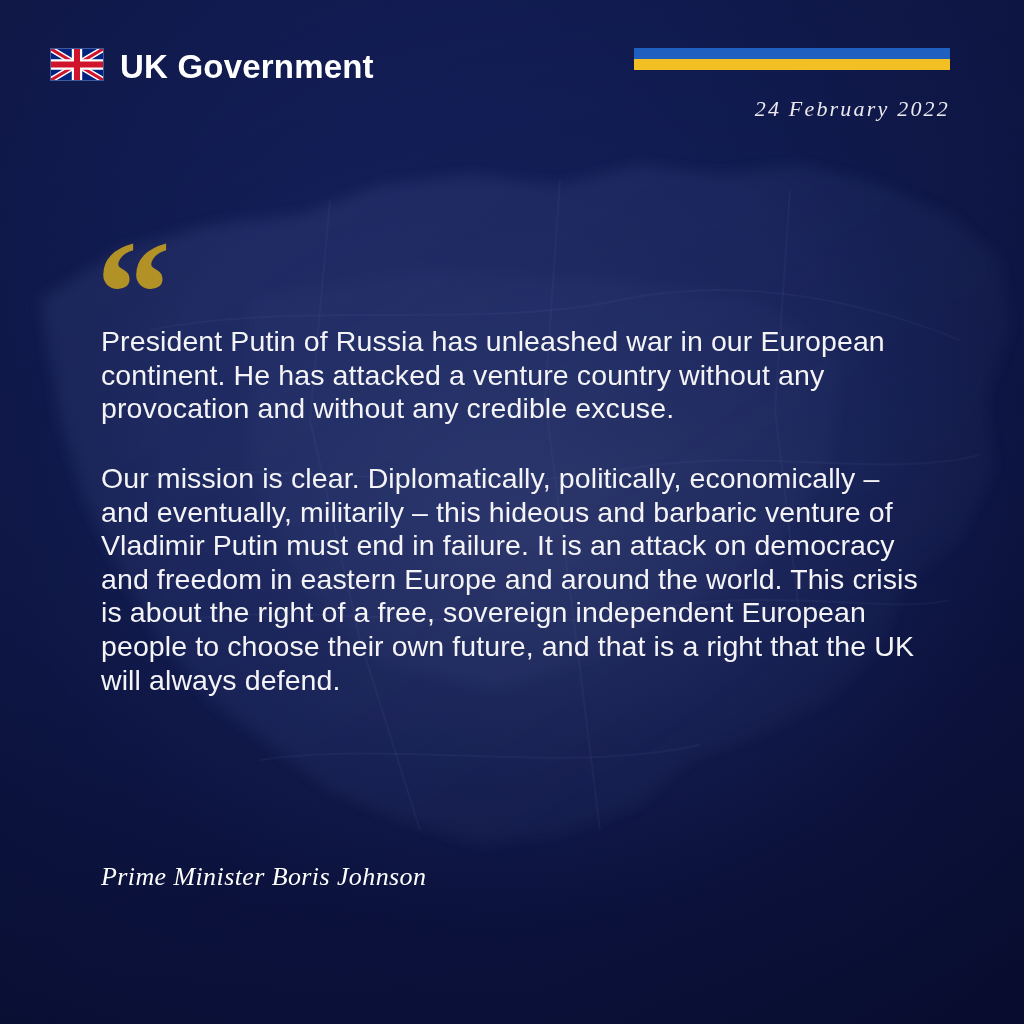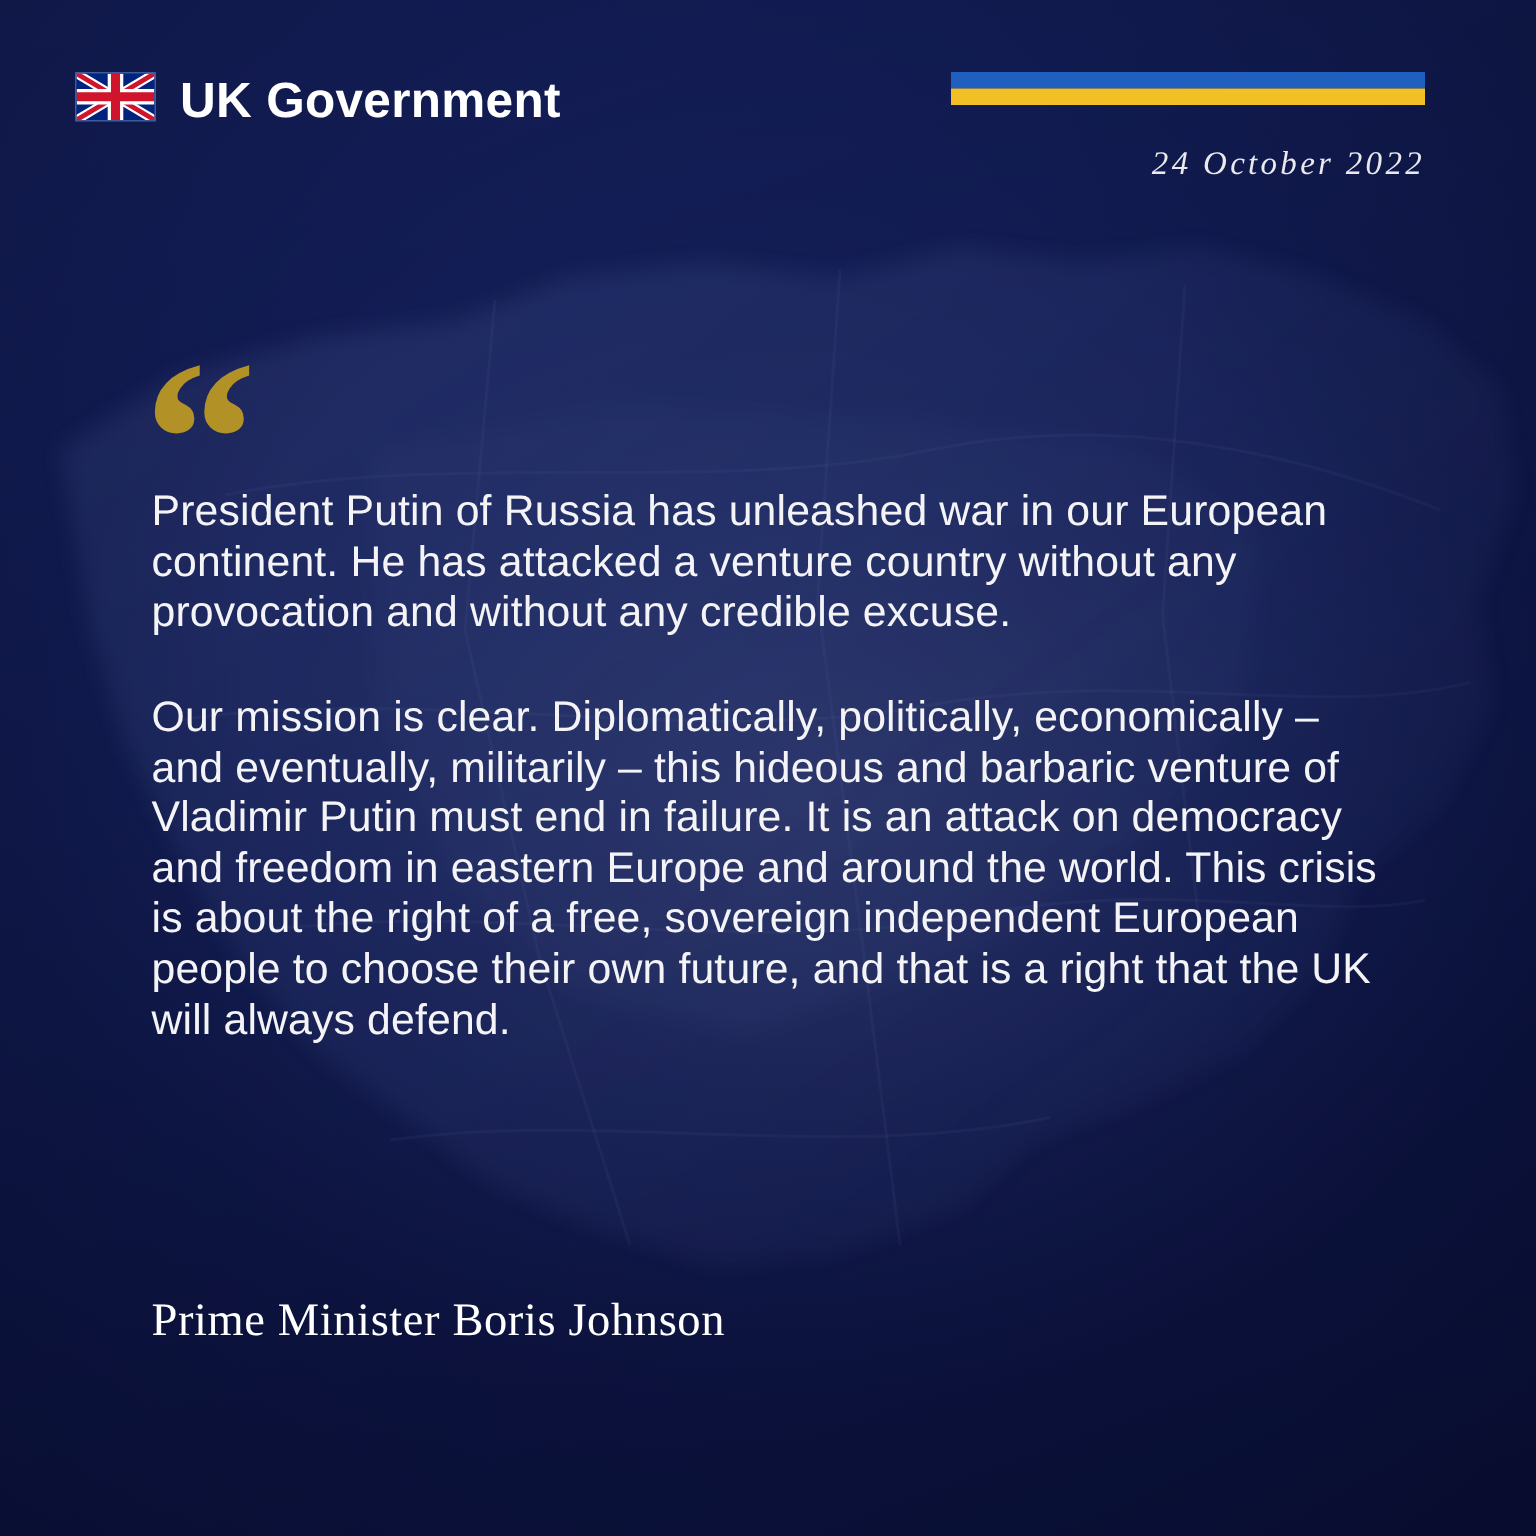--- a/index.html
+++ b/index.html
@@ -141,21 +141,22 @@
     letter-spacing: 0.1px;
   }
   .quote-body p:last-of-type { margin-bottom: 0; }
 
   .attribution {
     position: absolute;
     left: 101px;
     top: 862px;
     color: #ffffff;
     font-family: "Liberation Serif", serif;
-    font-size: 31px;
+    font-style: italic;
+    font-size: 26px;
     letter-spacing: 0.4px;
   }
 </style>
 </head>
 <body>
 
 <div class="card">
 
   <div class="map-layer">
     <svg viewBox="0 0 1024 1024" preserveAspectRatio="xMidYMid slice" aria-hidden="true">
@@ -200,21 +201,21 @@
         </svg>
       </span>
       <span class="brand-name">UK Government</span>
     </div>
 
     <div class="update-block">
       <div class="ribbon">
         <div class="bar-blue"></div>
         <div class="bar-yellow"></div>
       </div>
-      <div class="update-date">24 October 2022</div>
+      <div class="update-date">24 February 2022</div>
     </div>
 
     <div class="quote-mark">“</div>
 
     <div class="quote-body">
       <p>President Putin of Russia has unleashed war in our European continent. He has attacked a venture country without any provocation and without any credible excuse.</p>
       <p>Our mission is clear. Diplomatically, politically, economically – and eventually, militarily – this hideous and barbaric venture of Vladimir Putin must end in failure. It is an attack on democracy and freedom in eastern Europe and around the world. This crisis is about the right of a free, sovereign independent European people to choose their own future, and that is a right that the UK will always defend.</p>
     </div>
 
     <div class="attribution">Prime Minister Boris Johnson</div>

